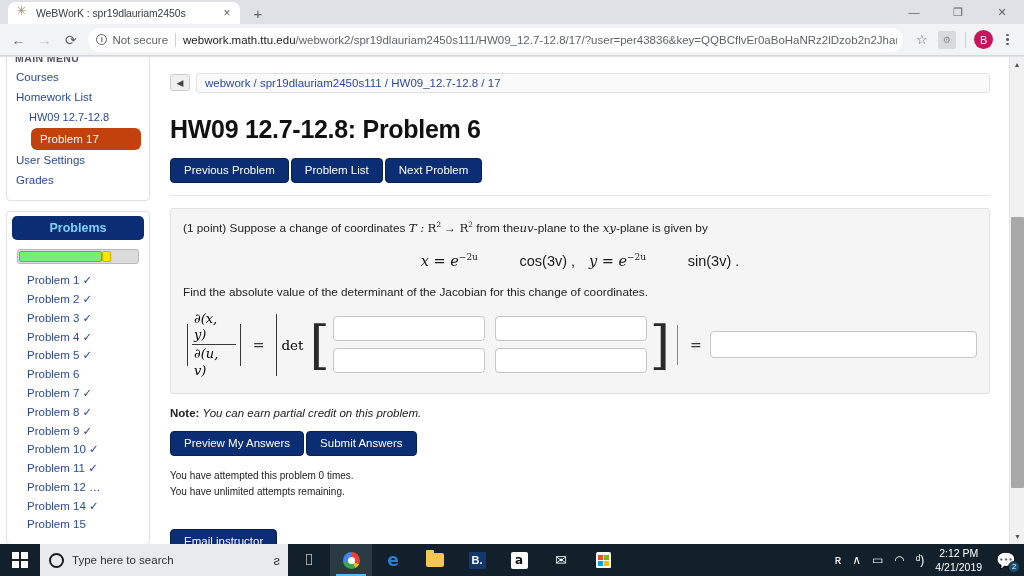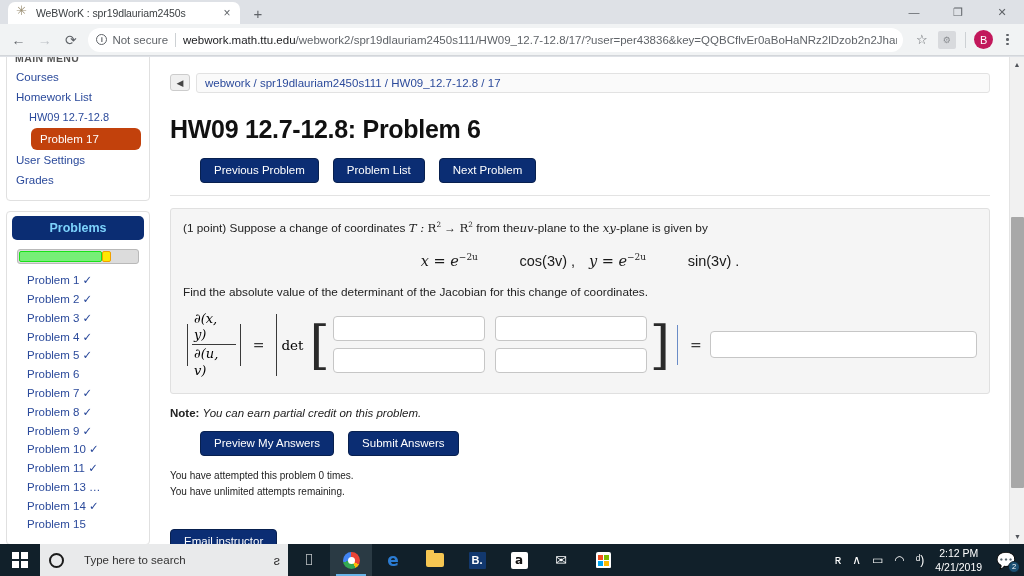--- a/index.html
+++ b/index.html
@@ -154,21 +154,21 @@
   }
   .breadcrumb {
     flex: 1 1 auto; border: 1px solid #e2e2e2; border-radius: 3px;
     background: #fafafa; padding: 3px 8px; font-size: 11.5px; color: #2b4a9b;
     white-space: nowrap; overflow: hidden;
   }
   h1.page-title {
     font-size: 25px; font-weight: bold; color: #111;
     margin: 0 0 14px; letter-spacing: -0.3px;
   }
-  .btnrow { display: flex; gap: 14px; margin-bottom: 12px; margin-left: 30px; }
+  .btnrow { display: flex; gap: 2px; margin-bottom: 12px; }
   .wwbtn {
     background: #0b2d73; color: #fff; border: 1px solid #08204f;
     border-radius: 4px; font-size: 11.5px; padding: 6px 13px;
     line-height: 1; font-family: "Liberation Sans", sans-serif;
   }
   .hr { height: 1px; background: #e3e3e3; margin: 0 0 12px; }
 
   .problem-box {
     border: 1px solid #e0e0e0; background: #f5f5f5; border-radius: 3px;
     padding: 11px 12px 14px; margin-bottom: 13px;
@@ -236,21 +236,21 @@
     background: #11202a; display: flex; align-items: center;
   }
   .start {
     width: 40px; height: 32px; display: flex; align-items: center;
     justify-content: center;
   }
   .winlogo { display: grid; grid-template-columns: 7px 7px; grid-template-rows: 7px 7px; gap: 1.6px; }
   .winlogo i { background: #fff; display: block; }
   .searchbox {
     width: 248px; height: 32px; background: #e9eaeb;
-    display: flex; align-items: center; padding: 0 8px 0 9px; gap: 20px;
+    display: flex; align-items: center; padding: 0 8px 0 9px; gap: 8px;
   }
   .search-ring {
     width: 15px; height: 15px; border: 2px solid #1b1b1b; border-radius: 50%;
     flex: 0 0 15px;
   }
   .search-text { flex: 1 1 auto; font-size: 11.5px; color: #333; }
   .mic { font-size: 13px; color: #333; }
   .tb-app {
     width: 42px; height: 32px; display: flex; align-items: center;
     justify-content: center; color: #fff; position: relative;
@@ -390,21 +390,21 @@
             <a class="prob-link">Problem 2 ✓</a>
             <a class="prob-link">Problem 3 ✓</a>
             <a class="prob-link">Problem 4 ✓</a>
             <a class="prob-link">Problem 5 ✓</a>
             <a class="prob-link">Problem 6</a>
             <a class="prob-link">Problem 7 ✓</a>
             <a class="prob-link">Problem 8 ✓</a>
             <a class="prob-link">Problem 9 ✓</a>
             <a class="prob-link">Problem 10 ✓</a>
             <a class="prob-link">Problem 11 ✓</a>
-            <a class="prob-link">Problem 13 …</a>
+            <a class="prob-link">Problem 12 …</a>
             <a class="prob-link">Problem 14 ✓</a>
             <a class="prob-link">Problem 15</a>
           </div>
         </div>
 
         <div class="main">
           <div class="breadcrumb-row">
             <div class="bc-toggle">◀</div>
             <div class="breadcrumb">webwork / spr19dlauriam2450s111 / HW09_12.7-12.8 / 17</div>
           </div>

